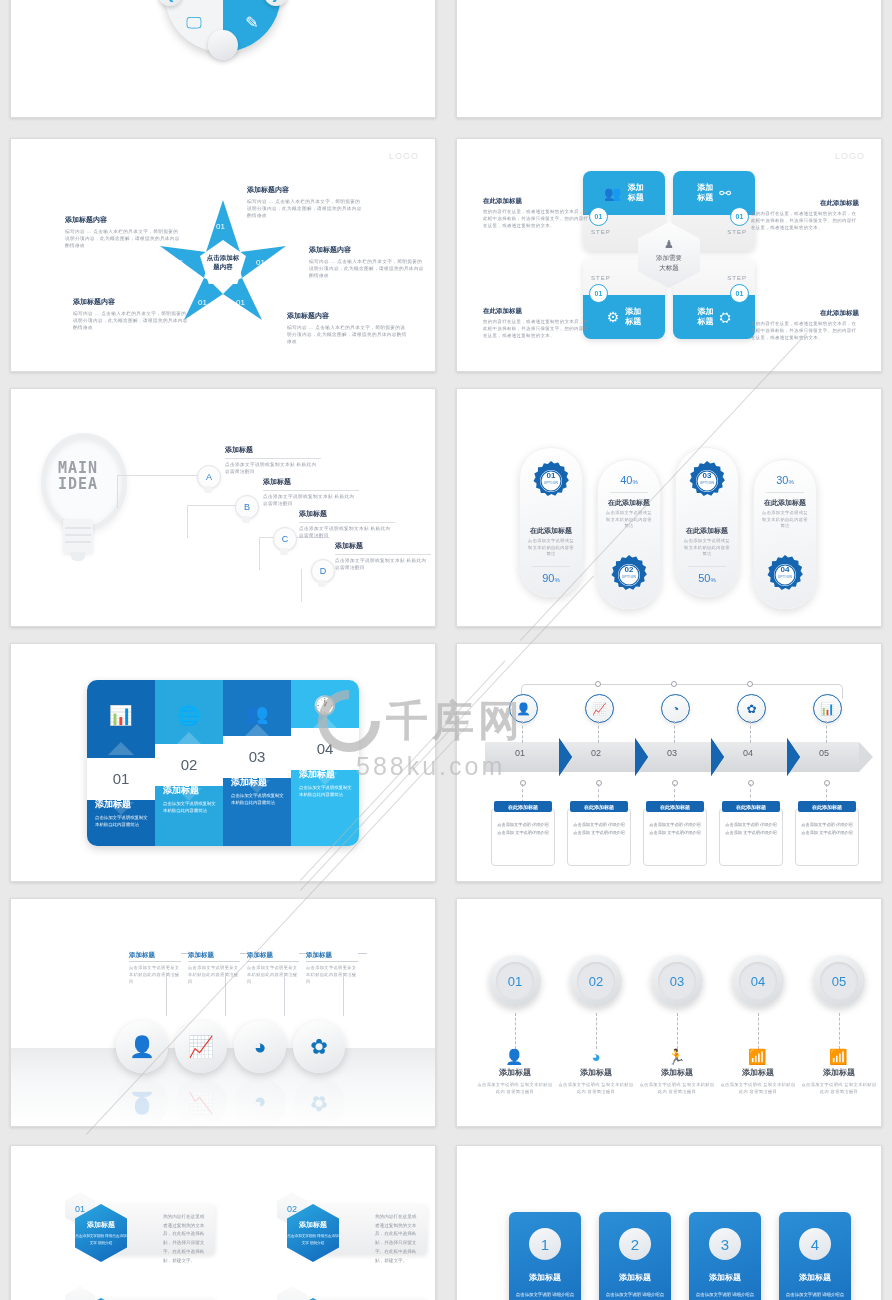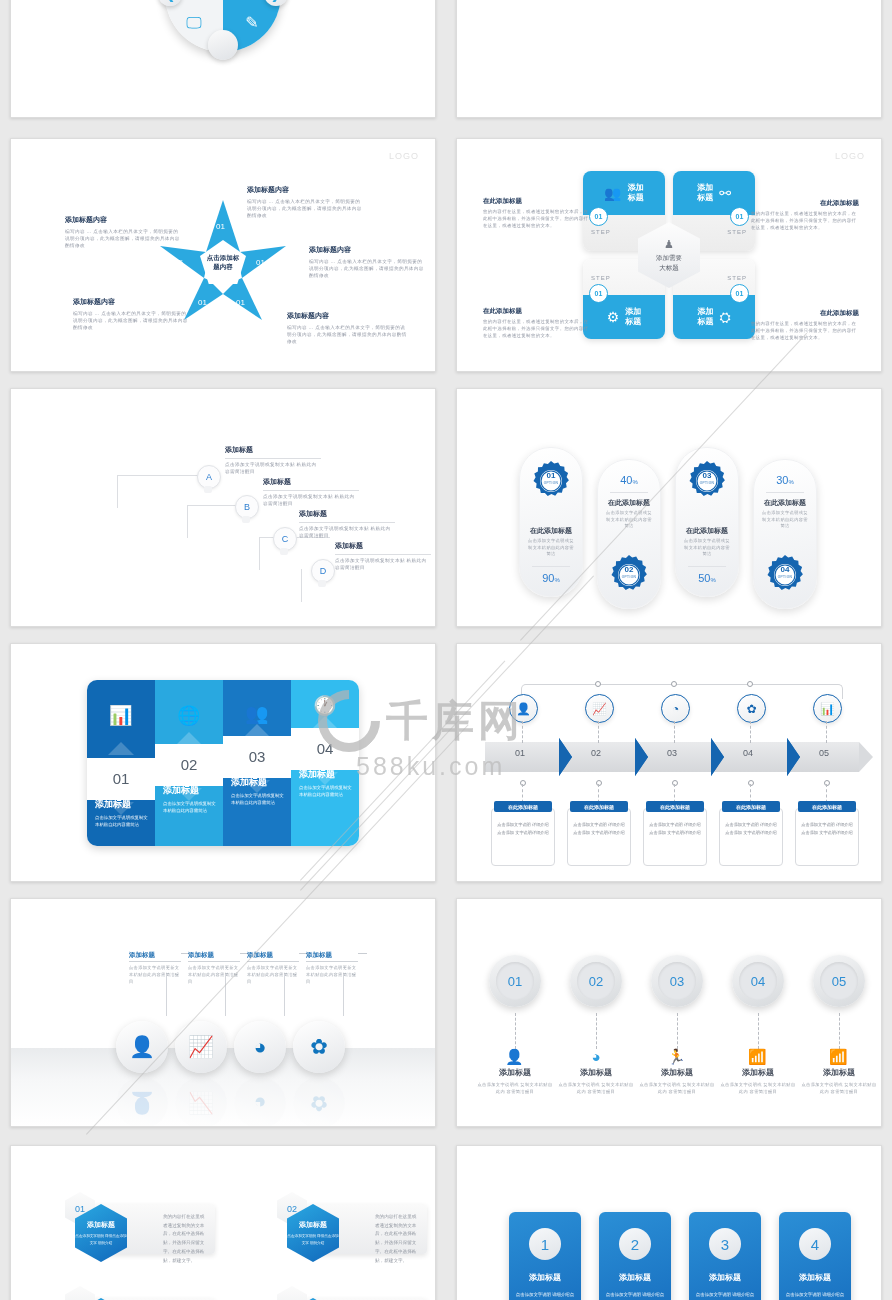--- a/index.html
+++ b/index.html
@@ -367,20 +367,33 @@
       </div>
       <div class="sidetx" style="right:22px;top:170px;text-align:right;">
         <div class="ttl">在此添加标题</div>
         <div class="body-txt cn-blur" style="text-align:left;">您的内容打在这里，或者通过复制您的文本后，在此框中选择粘贴，并选择只保留文字。您的内容打在这里，或者通过复制您的文本。</div>
       </div>
     </div>
   </div>
 
   <div class="cell">
     <div class="slide full">
+      <div class="bigbulb">
+        <div class="bulbglass"></div>
+        <div class="bulbtxt">
+          <span>MAIN</span><br>
+          <span>IDEA</span>
+        </div>
+        <div class="bulbneck">
+          <b style="top:8px"></b>
+            <b style="top:15px"></b>
+            <b style="top:22px"></b>
+        </div>
+        <div class="bulbtip"></div>
+      </div>
 
       <div class="stepline" style="left:106px;top:86px;width:82px;height:32px;"></div>
       <div class="stepline" style="left:176px;top:116px;width:70px;height:32px;"></div>
       <div class="stepline" style="left:248px;top:148px;width:70px;height:32px;"></div>
       <div class="stepline" style="left:290px;top:180px;width:0;height:32px;"></div>
 
       <div class="minibulb" style="left:186px;top:76px;">
         <div class="mg">A</div>
           <div class="mn"></div>
       </div>

